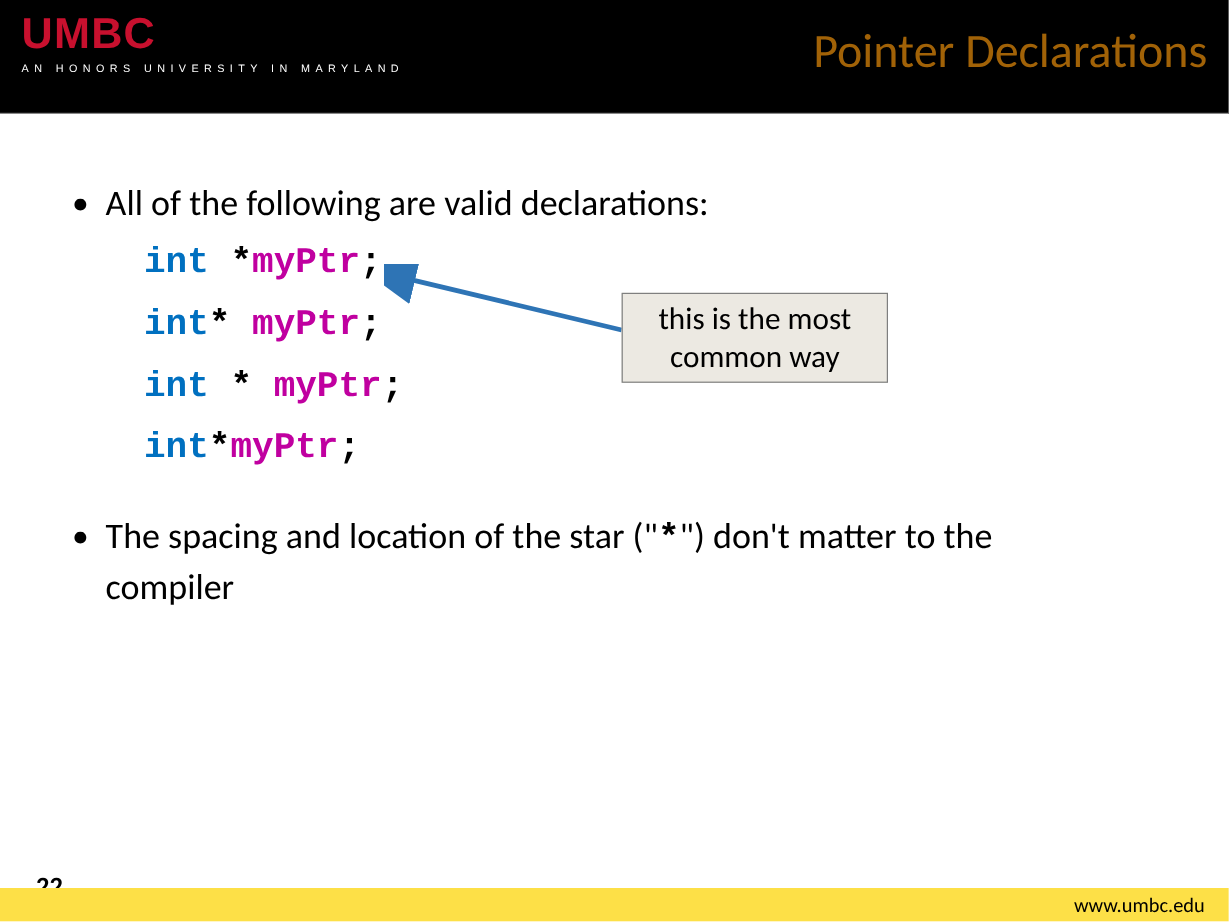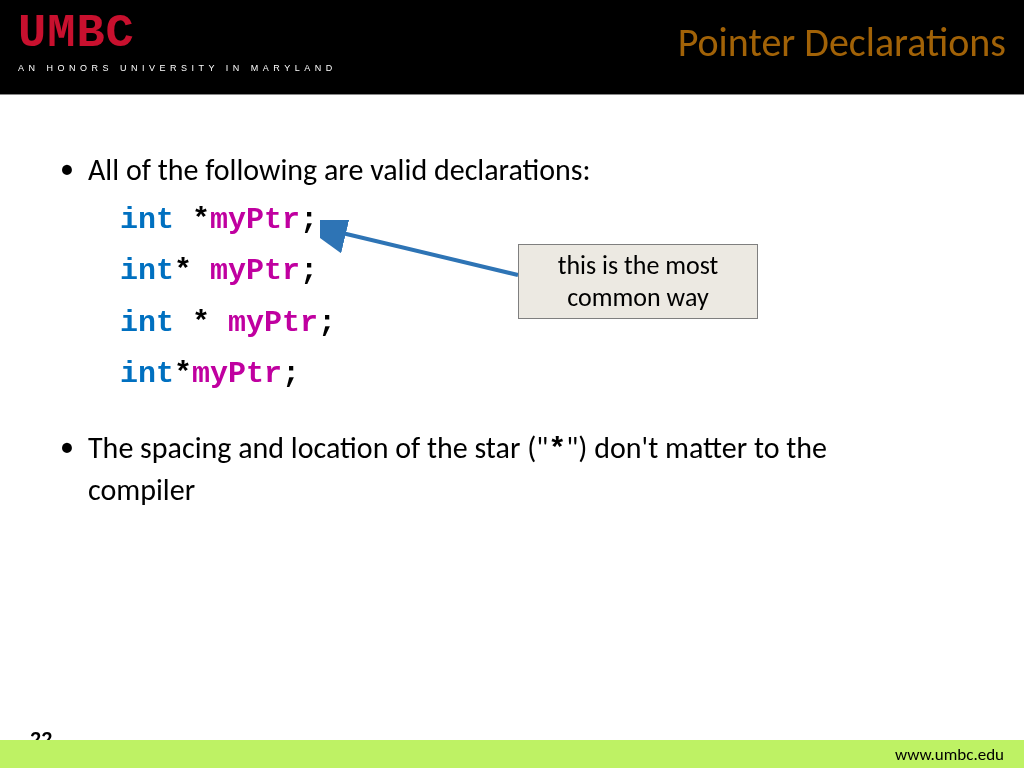--- a/index.html
+++ b/index.html
@@ -16,23 +16,23 @@
     height: 95px;
     position: relative;
     border-bottom: 1px solid #888;
   }
   .logo-block {
     position: absolute;
     left: 18px;
     top: 10px;
   }
   .logo-text {
-    font-family: Liberation Mono, monospace;
+    font-family: Liberation Sans, sans-serif;
     font-weight: bold;
-    font-size: 47px;
+    font-size: 36px;
     color: #c8102e;
     letter-spacing: 1px;
     line-height: 1;
   }
   .logo-tagline {
     color: #fff;
     font-size: 9px;
     letter-spacing: 4.5px;
     margin-top: 6px;
     font-family: Arial, sans-serif;
@@ -84,21 +84,21 @@
     position: absolute;
     left: -22px;
     top: 0;
   }
   .second-block { margin-top: 31px; }
   .mono { font-family: 'Courier New', monospace; font-weight: bold; }
   .callout {
     position: absolute;
     left: 518px;
     top: 244px;
-    width: 240px;
+    width: 222px;
     height: 75px;
     background: #ece9e2;
     border: 1px solid #7f7f7f;
     display: flex;
     align-items: center;
     justify-content: center;
     text-align: center;
     font-size: 26px;
     line-height: 1.2;
     padding: 4px;
@@ -108,21 +108,21 @@
     left: 320px;
     top: 220px;
     pointer-events: none;
   }
   .footer {
     position: absolute;
     bottom: 0;
     left: 0;
     right: 0;
     height: 28px;
-    background: #bef264;
+    background: #fde047;
   }
   .page-num {
     position: absolute;
     left: 30px;
     bottom: 16px;
     font-size: 22px;
     font-weight: bold;
     color: #000;
   }
   .footer-url {

